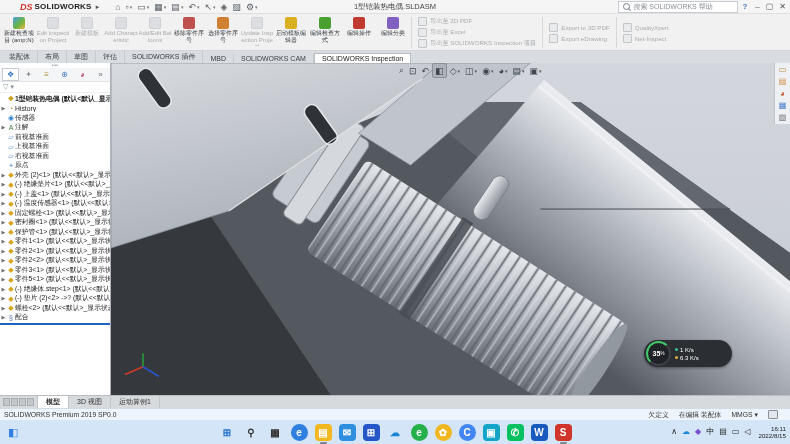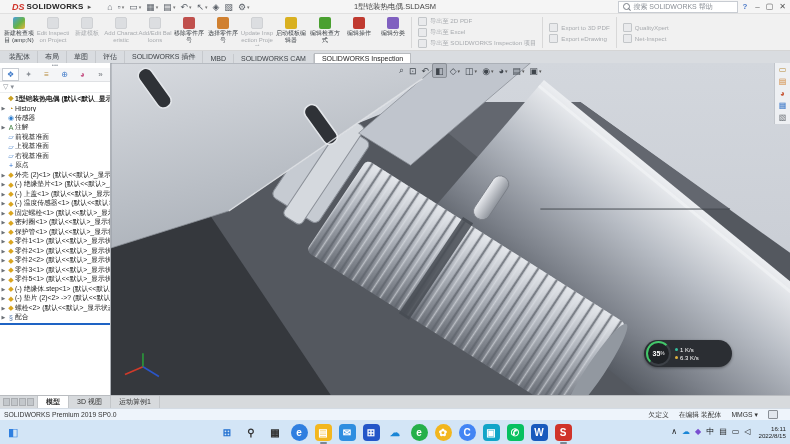--- a/index.html
+++ b/index.html
@@ -3,21 +3,21 @@
 <meta charset="utf-8">
 <style>
   html,body{margin:0;padding:0;}
   body{width:790px;height:444px;overflow:hidden;font-family:"Liberation Sans",sans-serif;
        -webkit-font-smoothing:antialiased;}
   #app{width:790px;height:444px;display:flex;flex-direction:column;background:#f0f0f0;position:relative;}
 
   
   .titlebar{height:13px;background:#f5f5f5;border-bottom:1px solid #e0e0e0;display:flex;align-items:center;
             font-size:8px;color:#333;flex:0 0 auto;position:relative;}
-  .logo{display:flex;align-items:center;margin-left:12px;gap:2px;}
+  .logo{display:flex;align-items:center;margin-left:20px;gap:2px;}
   .logo .ds{color:#d0342a;font-weight:bold;font-style:italic;font-size:9px;}
   .logo .sw{font-weight:bold;font-size:8px;letter-spacing:.2px;color:#222;}
   .logo .fly{color:#555;font-size:7px;margin-left:2px;}
   .qat{display:flex;align-items:center;margin-left:14px;gap:1px;}
   .qat .qbtn{display:flex;align-items:center;padding:0 2px;height:12px;color:#5a6068;font-size:9px;cursor:default;}
   .qat .qbtn .caret{display:none;font-size:5px;color:#777;margin-left:1px;}
   .qat .qbtn.has-caret .caret{display:inline;}
   .win-title{position:absolute;left:0;right:0;text-align:center;font-size:7.5px;color:#444;pointer-events:none;}
   .tb-right{margin-left:auto;display:flex;align-items:center;gap:4px;padding-right:4px;}
   .searchbox{display:flex;align-items:center;gap:3px;background:#fff;border:1px solid #c8ccd2;height:10px;

